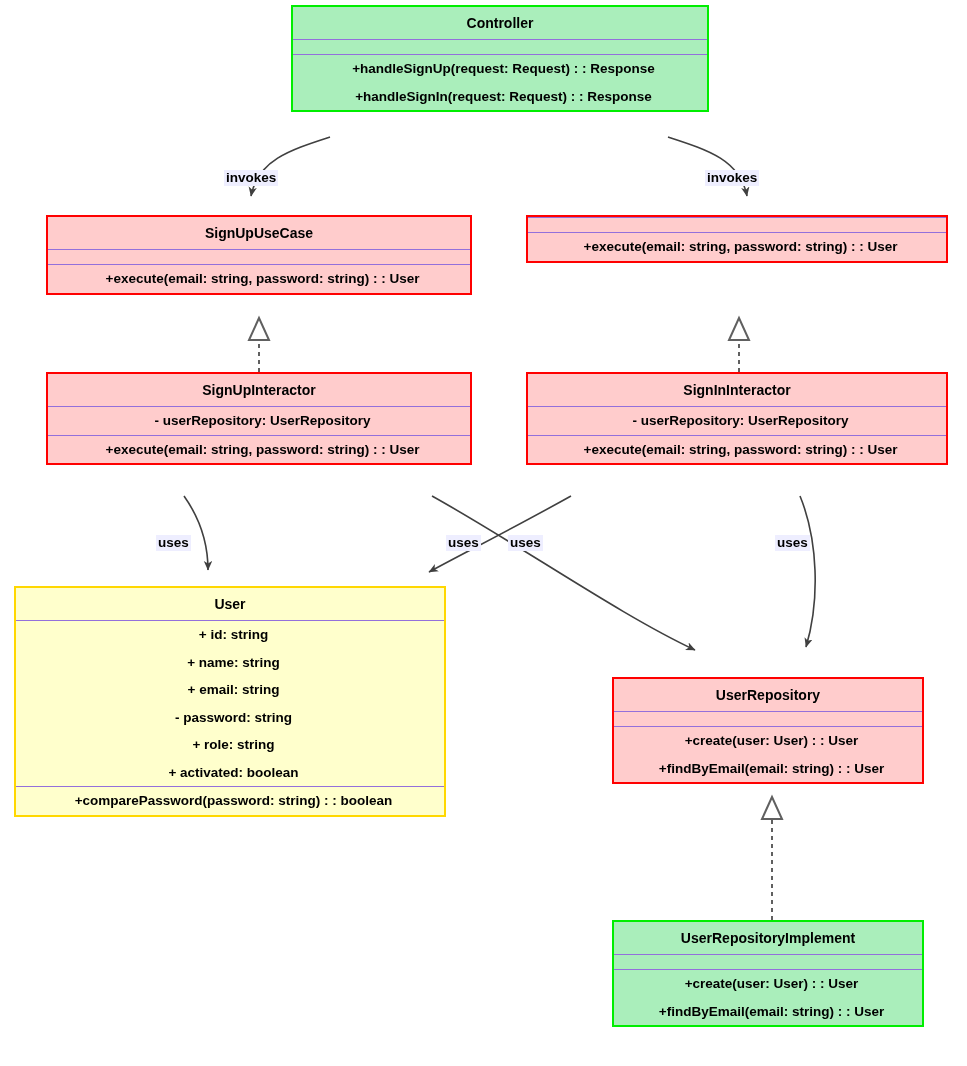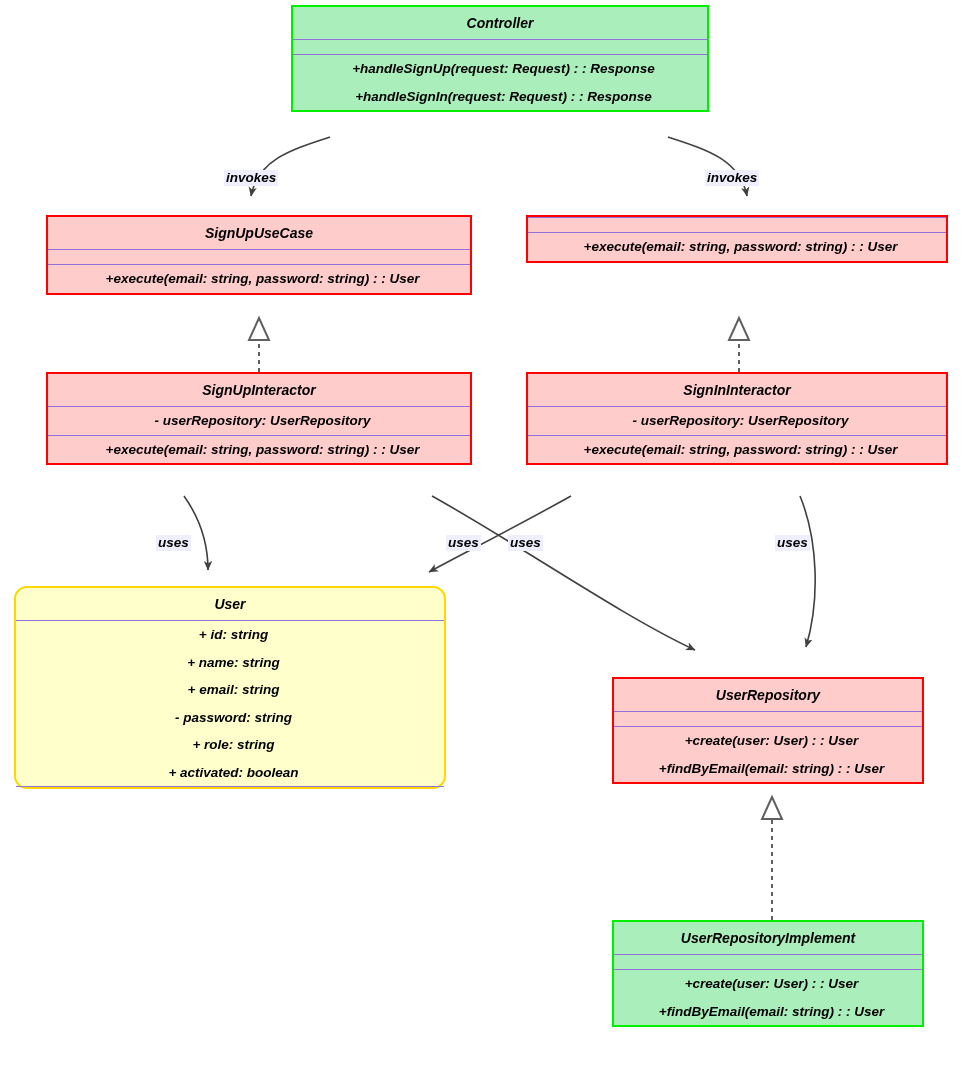--- a/index.html
+++ b/index.html
@@ -10,21 +10,20 @@
   }
   body {
     font-family: "Liberation Sans", sans-serif;
   }
   #diagram-root {
     position: relative;
     width: 967px;
     height: 1066px;
     background: #ffffff;
     overflow: hidden;
-    font-style: italic;
   }
   #edge-layer {
     position: absolute;
     left: 0;
     top: 0;
     width: 967px;
     height: 1066px;
   }
   .uml-class {
     position: absolute;
@@ -165,32 +164,35 @@
     <div class="cls-sep"></div>
     <div class="cls-compartment">
       <div class="cls-row">- userRepository: UserRepository</div>
     </div>
     <div class="cls-sep"></div>
     <div class="cls-compartment">
       <div class="cls-row">+execute(email: string, password: string) : : User</div>
     </div>
   </div>
 
-  <div class="uml-class yellow" style="left:14px; top:586px; width:432px;border-radius:13px;">
+  <div class="uml-class yellow" style="left:14px; top:586px; width:432px;">
     <div class="cls-name">User</div>
     <div class="cls-sep"></div>
     <div class="cls-compartment">
       <div class="cls-row">+ id: string</div>
       <div class="cls-row">+ name: string</div>
       <div class="cls-row">+ email: string</div>
       <div class="cls-row">- password: string</div>
       <div class="cls-row">+ role: string</div>
       <div class="cls-row">+ activated: boolean</div>
     </div>
     <div class="cls-sep"></div>
+    <div class="cls-compartment">
+      <div class="cls-row">+comparePassword(password: string) : : boolean</div>
+    </div>
   </div>
 
   <div class="uml-class red" style="left:612px; top:677px; width:312px;">
     <div class="cls-name">UserRepository</div>
     <div class="cls-sep"></div>
     <div class="cls-compartment empty"></div>
     <div class="cls-sep"></div>
     <div class="cls-compartment">
       <div class="cls-row">+create(user: User) : : User</div>
       <div class="cls-row">+findByEmail(email: string) : : User</div>

